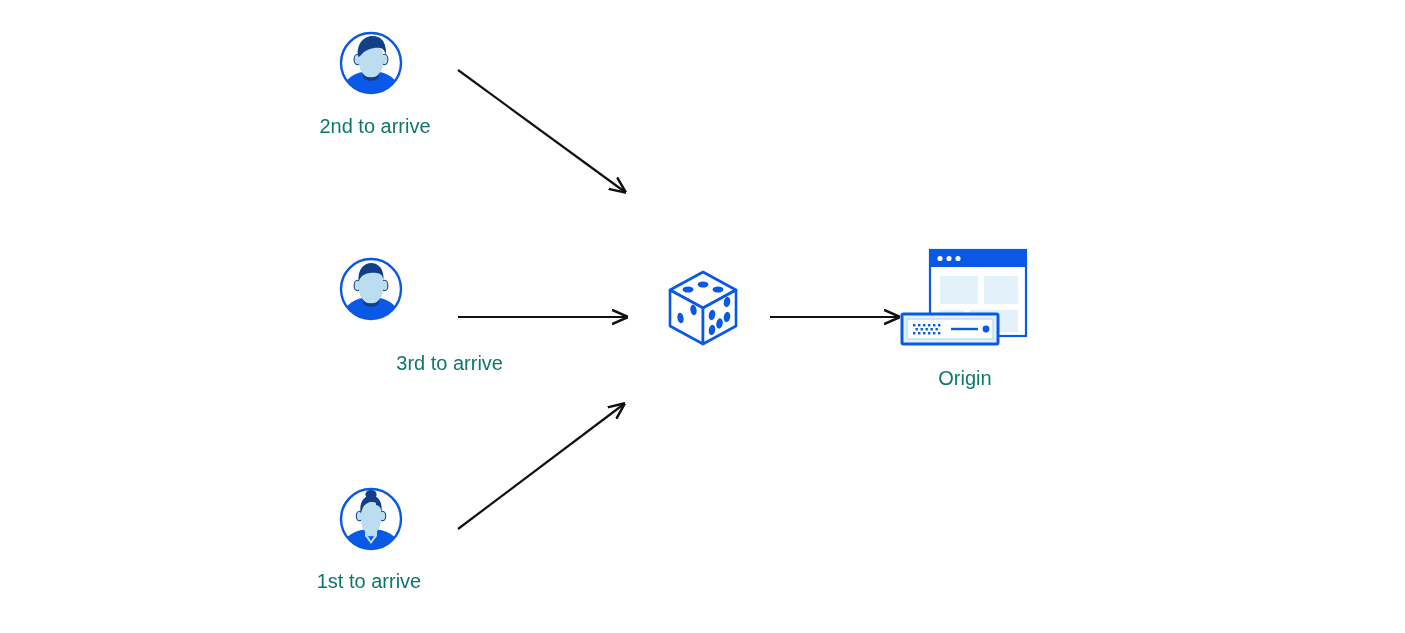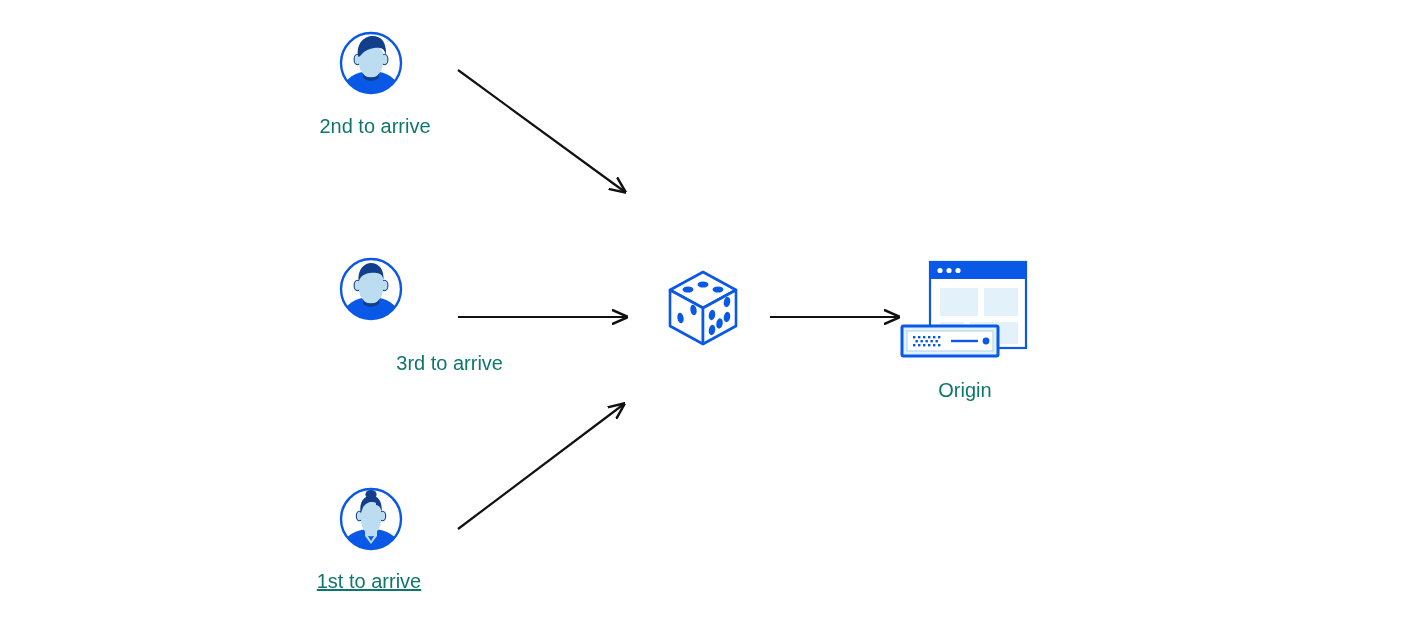--- a/index.html
+++ b/index.html
@@ -150,21 +150,21 @@
           <ellipse cx="21.5" cy="30" rx="3.2" ry="4.8" fill="#BCDDF0" stroke="#123F8C" stroke-width="1.1"></ellipse>
           <ellipse cx="44.5" cy="30" rx="3.2" ry="4.8" fill="#BCDDF0" stroke="#123F8C" stroke-width="1.1"></ellipse>
 
           <path d="M23 24 C23 13.5 43 13.5 43 24 L43 33 C43 43 38 48 33 48 C28 48 23 43 23 33 Z" fill="#BCDDF0"></path>
 
           <path d="M22.5 27 C21 15 27 9.5 33 9.5 C39.5 9.5 45 15 43.5 27 C43.2 22 41.5 19.5 38 19 L38 17 C34 14.5 27.5 16.5 25 21.5 C23.8 24 23 28 22.5 27 Z" fill="#123F8C"></path>
           <ellipse cx="33" cy="8.5" rx="5.6" ry="4.6" fill="#123F8C"></ellipse>
         </g>
       </svg>
     </div>
-    <div class="node-label" style="left:-99px; top:82px;text-decoration:underline;">1st to arrive</div>
+    <div class="node-label" style="left:-99px; top:82px;">1st to arrive</div>
   </div>
 
   <div class="node" style="left:664px; top:268px;">
     <div>
       <svg class="icon-svg" width="78" height="80" viewBox="0 0 78 80" xmlns="http://www.w3.org/2000/svg">
         <g stroke="#0A58E6" stroke-width="2.6" stroke-linejoin="round" fill="#ffffff">
 
           <path d="M39 4 L72 22 L39 40 L6 22 Z"></path>
 
           <path d="M6 22 L39 40 L39 76 L6 58 Z"></path>
@@ -187,21 +187,21 @@
           <ellipse cx="48" cy="47" rx="3.2" ry="5.2" transform="rotate(10 48 47)"></ellipse>
           <ellipse cx="63" cy="34" rx="3.2" ry="5.2" transform="rotate(10 63 34)"></ellipse>
           <ellipse cx="63" cy="49" rx="3.2" ry="5.2" transform="rotate(10 63 49)"></ellipse>
           <ellipse cx="48" cy="62" rx="3.2" ry="5.2" transform="rotate(10 48 62)"></ellipse>
           <ellipse cx="55.5" cy="55.5" rx="3.2" ry="5.2" transform="rotate(10 55.5 55.5)"></ellipse>
         </g>
       </svg>
     </div>
   </div>
 
-  <div class="node" style="left:896px; top:256px;">
+  <div class="node" style="left:896px; top:244px;">
     <div>
       <svg class="icon-svg" width="140" height="108" viewBox="0 0 140 108" xmlns="http://www.w3.org/2000/svg">
 
         <g>
           <rect x="34" y="6" width="96" height="86" fill="#ffffff" stroke="#0A58E6" stroke-width="2.2"></rect>
           <rect x="34" y="6" width="96" height="17" fill="#0A58E6"></rect>
           <circle cx="44" cy="14.5" r="2.6" fill="#ffffff"></circle>
           <circle cx="53" cy="14.5" r="2.6" fill="#ffffff"></circle>
           <circle cx="62" cy="14.5" r="2.6" fill="#ffffff"></circle>
 

